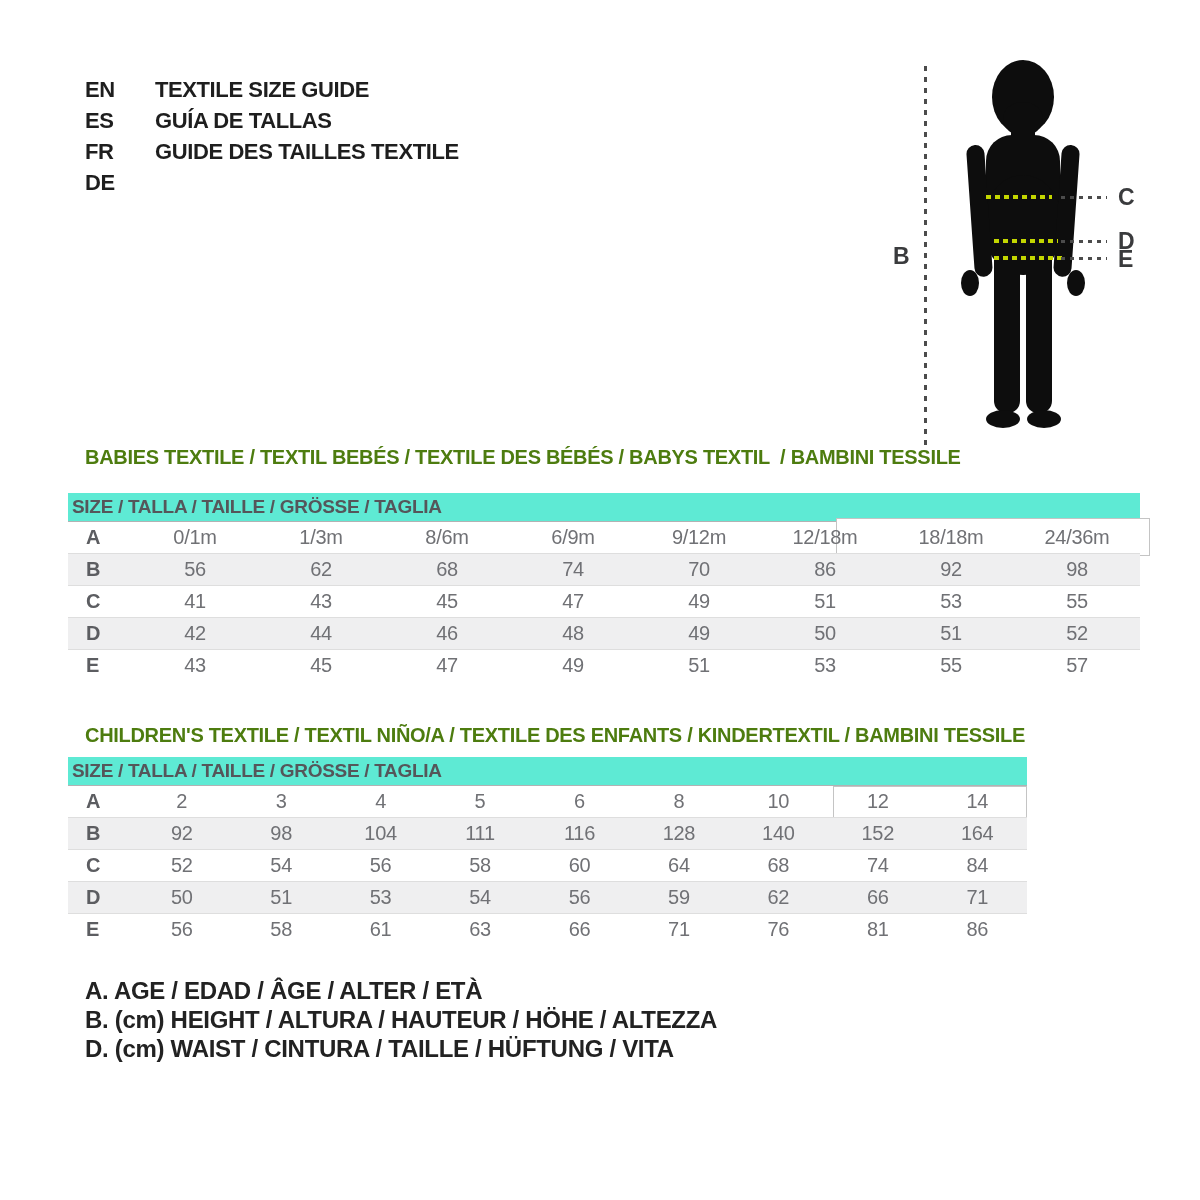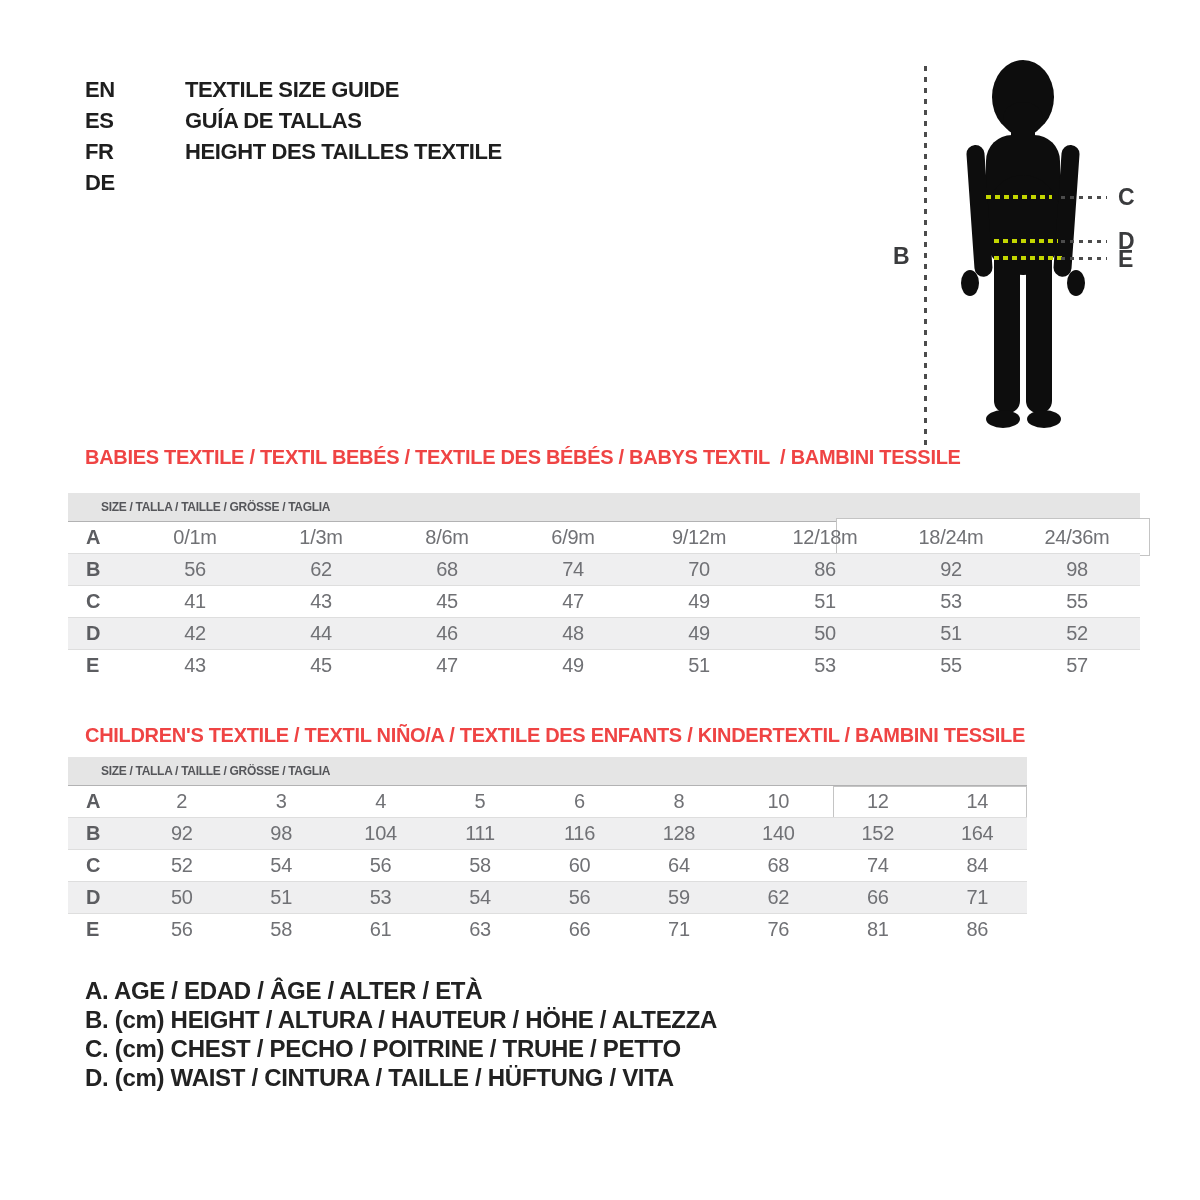--- a/index.html
+++ b/index.html
@@ -4,43 +4,43 @@
 <style>
   html,body{margin:0;padding:0;background:#fff;}
   #canvas{
     position:relative;width:1200px;height:1200px;background:#ffffff;overflow:hidden;
     font-family:"Liberation Sans",sans-serif;-webkit-font-smoothing:antialiased;
   }
   
   .langs{position:absolute;left:85px;top:74px;}
   .lang-row{display:flex;height:31px;line-height:31px;}
   .lang-code{width:70px;font-size:22px;font-weight:700;letter-spacing:-.4px;color:#1e1e1e;}
-  .lang-label{font-size:22px;font-weight:700;letter-spacing:-.4px;color:#1e1e1e;white-space:pre;margin-left:30px;}
+  .lang-label{font-size:22px;font-weight:700;letter-spacing:-.4px;color:#1e1e1e;white-space:pre;}
   
   .figure{position:absolute;left:0;top:0;width:1200px;height:460px;}
   .fig-label{position:absolute;font-size:23px;font-weight:700;color:#3a3b3d;letter-spacing:-.4px;}
   .vdash{
     position:absolute;left:924px;top:66px;width:3px;height:380px;
     background:repeating-linear-gradient(180deg,#4b4b4b 0 5px,transparent 5px 11px);
   }
   .hdash{position:absolute;height:4px;}
   .hdash.green{background:repeating-linear-gradient(90deg,#c3d600 0 5px,transparent 5px 9px);}
   .hdash.dark{height:3px;background:repeating-linear-gradient(90deg,#4b4b4b 0 4px,transparent 4px 9px);}
   .sil{position:absolute;left:958px;top:57px;}
   
   .section-heading{
-    position:absolute;left:85px;font-size:20px;font-weight:700;letter-spacing:-.3px;color:#ef4444;white-space:pre;
+    position:absolute;left:85px;font-size:20px;font-weight:700;letter-spacing:-.3px;color:#4d7c0f;white-space:pre;
   }
   #babies-heading{top:446px;}
   #children-heading{top:724px;}
   
   .table{position:absolute;left:68px;}
   .table .thead{
-    height:28px;line-height:28px;background:#e5e5e5;border-bottom:1px solid #b2b2b3;
-    padding-left:33px;font-size:12px;font-weight:700;letter-spacing:-.3px;color:#55565a;
+    height:28px;line-height:28px;background:#5eead4;border-bottom:1px solid #b2b2b3;
+    padding-left:4px;font-size:19px;font-weight:700;letter-spacing:-.3px;color:#55565a;
   }
   .rows{position:relative;z-index:1;}
   .row{display:flex;height:31px;line-height:31px;font-size:20px;letter-spacing:-.3px;color:#707175;}
   .row + .row{border-top:1px solid #dedede;}
   .row.stripe{background:#efeff0;}
   .cell{flex:1;text-align:center;}
   .cell.letter{flex:0 0 46px;text-align:left;padding-left:18px;color:#5c5d61;font-weight:700;}
   .selection-box{position:absolute;background:#ffffff;border:1px solid #c4c4c4;}
   #babies-table{top:493px;width:1072px;}
   #babies-table .selection-box{left:768px;top:25px;width:312px;height:36px;}
@@ -59,21 +59,21 @@
     <div class="lang-row">
       <span class="lang-code">EN</span>
       <span class="lang-label">TEXTILE SIZE GUIDE</span>
     </div>
     <div class="lang-row">
       <span class="lang-code">ES</span>
       <span class="lang-label">GUÍA DE TALLAS</span>
     </div>
     <div class="lang-row">
       <span class="lang-code">FR</span>
-      <span class="lang-label">HEIGHT DES TAILLES TEXTILE</span>
+      <span class="lang-label">GUIDE DES TAILLES TEXTILE</span>
     </div>
     <div class="lang-row">
       <span class="lang-code">DE</span>
     </div>
   </div>
 
   <div class="figure">
     <span class="fig-label" style="left:893px;top:243px;">B</span>
     <div class="vdash"></div>
 
@@ -115,21 +115,21 @@
     <div class="selection-box"></div>
     <div class="rows">
       <div class="row">
         <div class="cell letter">A</div>
         <div class="cell">0/1m</div>
         <div class="cell">1/3m</div>
         <div class="cell">8/6m</div>
         <div class="cell">6/9m</div>
         <div class="cell">9/12m</div>
         <div class="cell">12/18m</div>
-        <div class="cell">18/24m</div>
+        <div class="cell">18/18m</div>
         <div class="cell">24/36m</div>
       </div>
       <div class="row stripe">
         <div class="cell letter">B</div>
         <div class="cell">56</div>
         <div class="cell">62</div>
         <div class="cell">68</div>
         <div class="cell">74</div>
         <div class="cell">70</div>
         <div class="cell">86</div>
@@ -237,17 +237,16 @@
         <div class="cell">76</div>
         <div class="cell">81</div>
         <div class="cell">86</div>
       </div>
     </div>
   </div>
 
   <div class="legend">
     <div class="legend-line">A. AGE / EDAD / ÂGE / ALTER / ETÀ</div>
     <div class="legend-line">B. (cm) HEIGHT / ALTURA / HAUTEUR / HÖHE / ALTEZZA</div>
-    <div class="legend-line">C. (cm) CHEST / PECHO / POITRINE / TRUHE / PETTO</div>
     <div class="legend-line">D. (cm) WAIST / CINTURA / TAILLE / HÜFTUNG / VITA</div>
   </div>
 
 </div>
 
 </body></html>

